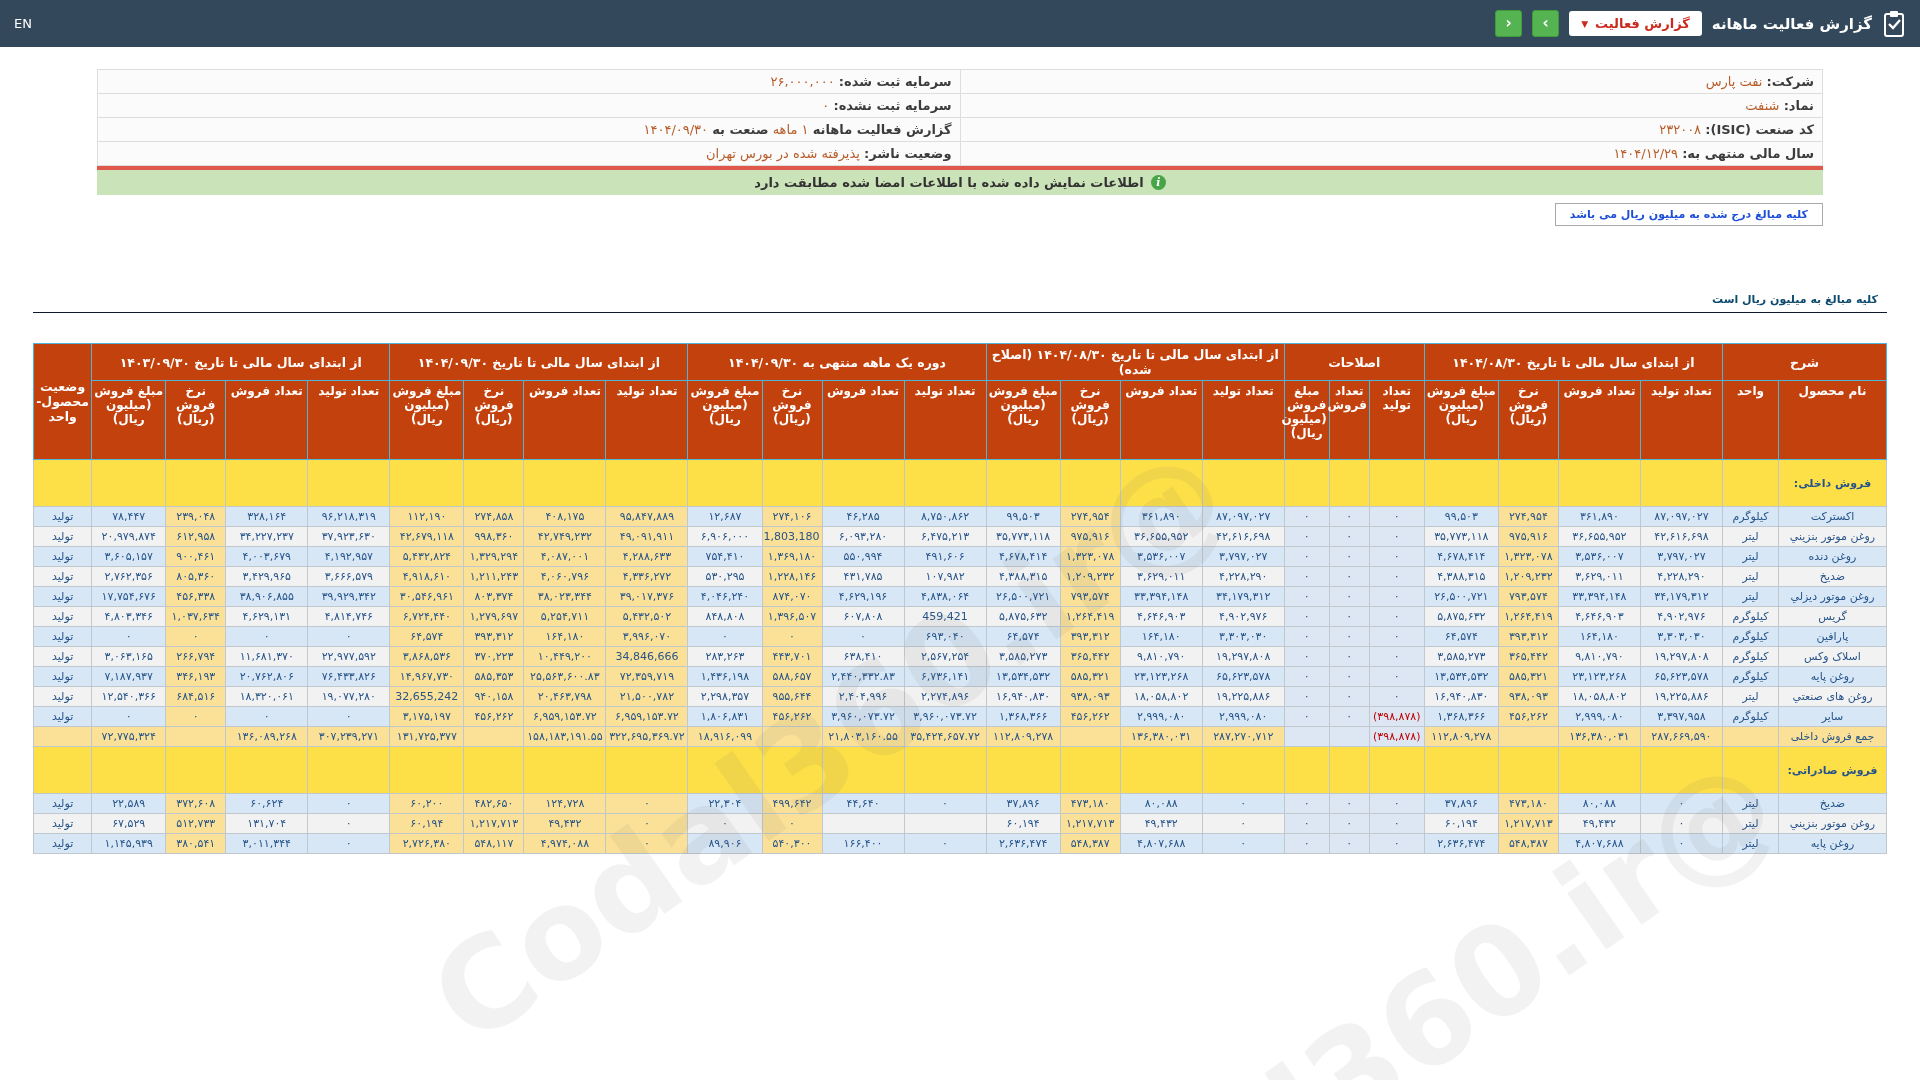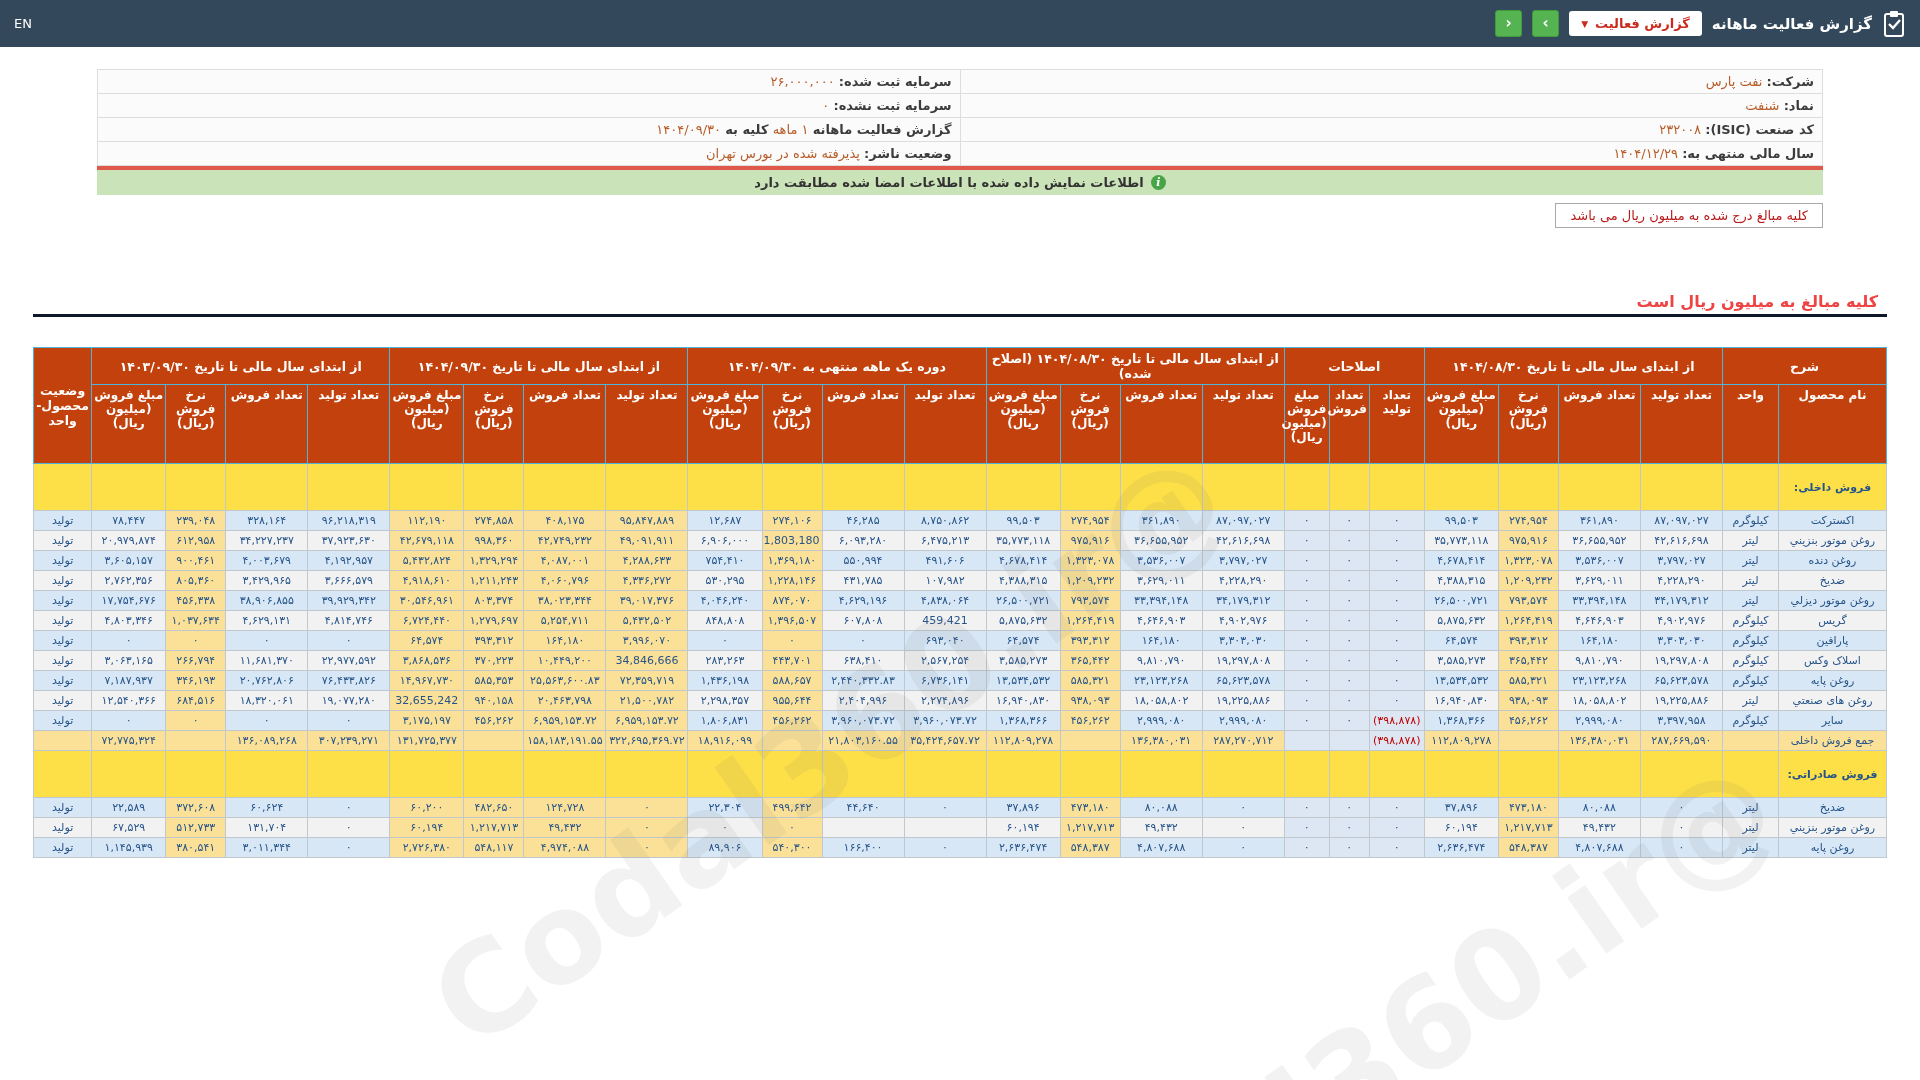--- a/index.html
+++ b/index.html
@@ -25,27 +25,27 @@
   .info-table td{border:1px solid #ddd;height:21px;padding:1px 8px;font-size:13px;vertical-align:middle}
   .ilbl{color:#3c3c3c;font-weight:bold}
   .ival{color:#b75c28}
   .redline{height:4px;background:#df584b}
   .notice{height:25px;background:#cbe3b8;display:flex;align-items:center;justify-content:center;
           gap:7px;font-size:13px;font-weight:bold;color:#333}
   .info-icon{width:15px;height:15px;border-radius:50%;background:#47a447;color:#fff;font-size:11px;
              font-weight:bold;display:inline-flex;align-items:center;justify-content:center;
              font-family:"DejaVu Serif",serif;font-style:italic}
   .units-box{display:inline-block;margin-top:8px;border:1px solid #a9a9a9;background:#fff;
-             padding:4px 14px;font-size:13px;font-weight:normal;color:#b91c1c}
+             padding:4px 14px;font-size:11px;font-weight:bold;color:#1d4ed8}
   
   .band-wrap{margin:60px 33px 0}
   .band{height:27px;background:#109dd6;color:#fff;font-size:13.5px;font-weight:bold;
         display:flex;align-items:center;padding:0 9px}
-  .band-note{height:26px;background:#fff;border-bottom:3px solid #0f172a;font-size:16px;
-             font-weight:bold;color:#ef4444;display:flex;align-items:center;padding:0 9px}
+  .band-note{height:26px;background:#fff;border-bottom:1px solid #0f172a;font-size:11px;
+             font-weight:bold;color:#0c4a6e;display:flex;align-items:center;padding:0 9px}
   
   .tbl-wrap{margin:30px 33px 0;position:relative}
   table.main{width:100%;border-collapse:collapse;table-layout:fixed;border:1px solid #c0c7cd}
   .main th{background:#c2410c;color:#fff;border:1px solid #4fb4dc;font-weight:bold;
            font-size:12px;padding:3px 2px;vertical-align:top}
   .main thead tr.gr th{height:20px;font-size:12.5px;vertical-align:middle}
   .main thead tr.sub th{height:72px}
   .main td{border:1px solid #c0c7cd;font-size:11px;color:#26548a;text-align:center;
            padding:3px 2px;vertical-align:middle;overflow:hidden}
   .num{white-space:nowrap}
@@ -110,21 +110,21 @@
       </td>
     </tr>
     <tr>
       <td>
         <span class="ilbl">کد صنعت (ISIC):</span>
         <span class="ival">۲۳۲۰۰۸</span>
       </td>
       <td>
         <span class="ilbl">گزارش فعالیت ماهانه</span>
         <span class="ival">۱ ماهه</span>
-        <span class="ilbl">کلیه به</span>
+        <span class="ilbl">صنعت به</span>
         <span class="ival">۱۴۰۴/۰۹/۳۰</span>
       </td>
     </tr>
     <tr>
       <td>
         <span class="ilbl">سال مالی منتهی به:</span>
         <span class="ival">۱۴۰۴/۱۲/۲۹</span>
       </td>
       <td>
         <span class="ilbl">وضعیت ناشر:</span>

